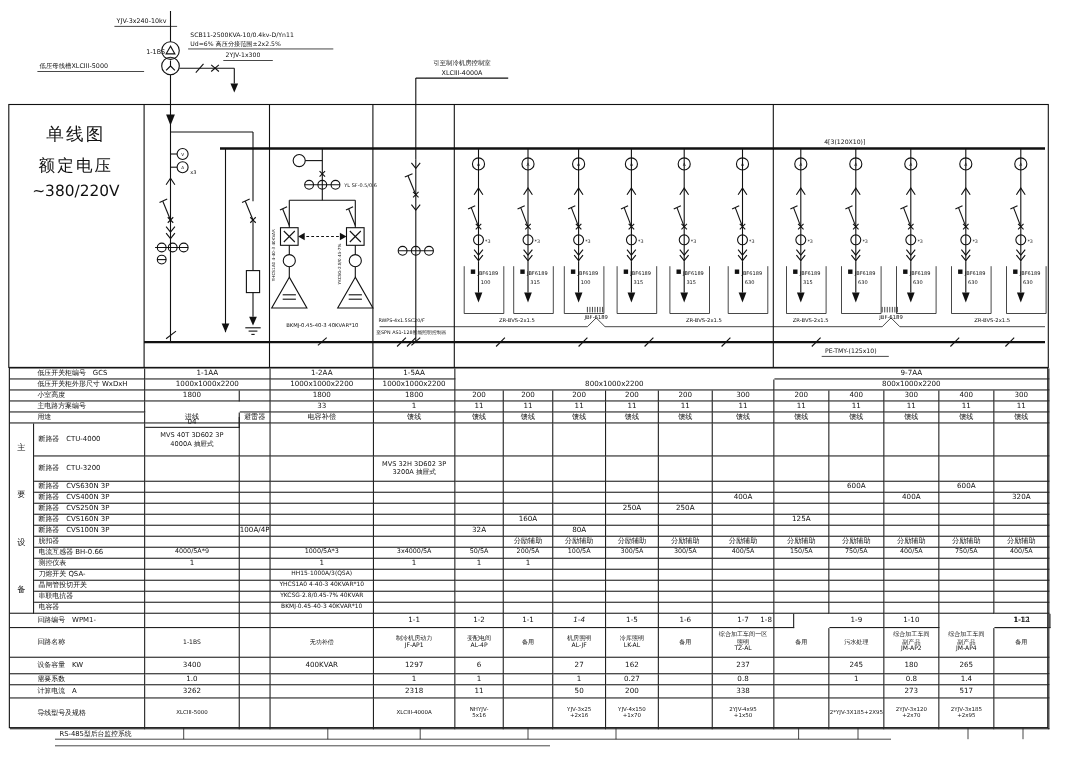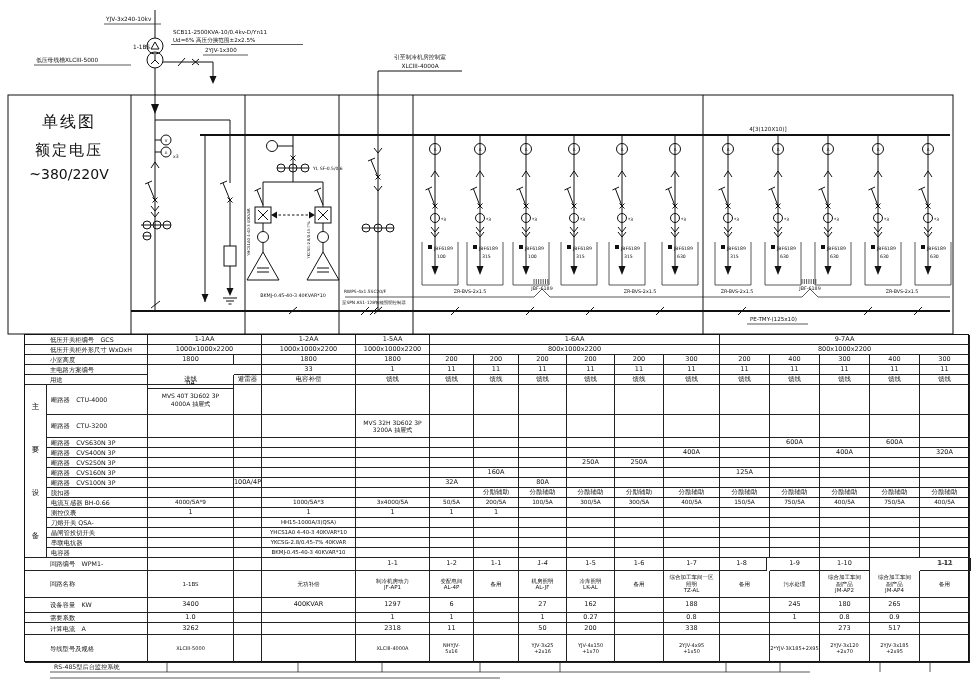--- a/index.html
+++ b/index.html
@@ -10,21 +10,21 @@
   svg .bus{stroke-width:2.2;}
   svg .thin{stroke-width:0.7;}
   svg .solid{fill:#111;stroke:none;}
   svg text{fill:#111;stroke:none;font-family:"DejaVu Sans","Liberation Sans",sans-serif;}
   #titleblock{position:absolute;left:10px;top:112px;width:118px;text-align:center;}
   #titleblock div{letter-spacing:2px;}
   .tb1{font-size:16px;margin-bottom:8px;}
   .tb2{font-size:15px;margin-bottom:6px;}
   .tb3{font-size:14px;letter-spacing:0 !important;}
   #table{position:absolute;left:8px;top:334px;width:945px;height:328px;
-         border:1.4px solid #111;box-sizing:border-box;margin-left:16px;}
+         border:1.4px solid #111;box-sizing:border-box;}
   .cell{position:absolute;box-sizing:border-box;border-right:1px solid #222;border-bottom:1px solid #222;
         display:flex;align-items:center;justify-content:center;text-align:center;
         white-space:pre-line;overflow:hidden;line-height:1.18;color:#111;}
   .cell.lbl{justify-content:flex-start;text-align:left;}
   .cell.thickb{border-bottom-width:1.6px;}
   .grp{position:absolute;box-sizing:border-box;border-right:1px solid #222;border-bottom:1px solid #222;
        display:flex;flex-direction:column;align-items:center;justify-content:space-around;
        font-size:7.5px;}
 </style>
 </head>
@@ -463,21 +463,20 @@
     <div class="tb1">单线图</div>
     <div class="tb2">额定电压</div>
     <div class="tb3">~380/220V</div>
   </div>
 
   <div id="table">
       <div class="cell lbl" style="left: 0px; top: 0px; width: 123px; height: 10px; font-size: 6.3px; padding-left: 25px;">低压开关柜编号　GCS</div>
       <div class="cell" style="left: 123px; top: 0px; width: 114px; height: 10px; font-size: 6.5px;">1-1AA</div>
       <div class="cell" style="left: 237px; top: 0px; width: 94px; height: 10px; font-size: 6.5px;">1-2AA</div>
       <div class="cell" style="left: 331px; top: 0px; width: 74px; height: 10px; font-size: 6.5px;">1-5AA</div>
-      <div class="cell" style="left: 405px; top: 0px; width: 290px; height: 10px; font-size: 6.5px;">1-6AA</div>
       <div class="cell" style="left: 695px; top: 0px; width: 250px; height: 10px; font-size: 6.5px;">9-7AA</div>
       <div class="cell lbl" style="left: 0px; top: 10px; width: 123px; height: 10px; font-size: 6.3px; padding-left: 25px;">低压开关柜外形尺寸 WxDxH</div>
       <div class="cell" style="left: 123px; top: 10px; width: 114px; height: 10px; font-size: 6.5px;">1000x1000x2200</div>
       <div class="cell" style="left: 237px; top: 10px; width: 94px; height: 10px; font-size: 6.5px;">1000x1000x2200</div>
       <div class="cell" style="left: 331px; top: 10px; width: 74px; height: 10px; font-size: 6.5px;">1000x1000x2200</div>
       <div class="cell" style="left: 405px; top: 10px; width: 290px; height: 10px; font-size: 6.5px;">800x1000x2200</div>
       <div class="cell" style="left: 695px; top: 10px; width: 250px; height: 10px; font-size: 6.5px;">800x1000x2200</div>
       <div class="cell lbl" style="left: 0px; top: 20px; width: 123px; height: 10px; font-size: 6.3px; padding-left: 25px;">小室高度</div>
       <div class="cell" style="left: 123px; top: 20px; width: 86px; height: 10px; font-size: 6.5px;">1800</div>
       <div class="cell" style="left: 209px; top: 20px; width: 28px; height: 10px; font-size: 6.5px;"></div>
@@ -756,21 +755,21 @@
       <div class="cell" style="left: 123px; top: 223px; width: 86px; height: 13px; font-size: 6.5px;"></div>
       <div class="cell" style="left: 209px; top: 223px; width: 28px; height: 13px; font-size: 6.5px;"></div>
       <div class="cell" style="left: 237px; top: 223px; width: 94px; height: 13px; font-size: 6.5px;"></div>
       <div class="cell" style="left: 331px; top: 223px; width: 74px; height: 13px; font-size: 6.5px;">1-1</div>
       <div class="cell" style="left: 405px; top: 223px; width: 44px; height: 13px; font-size: 6.5px;">1-2</div>
       <div class="cell" style="left: 449px; top: 223px; width: 45px; height: 13px; font-size: 6.5px;">1-1</div>
       <div class="cell" style="left: 494px; top: 223px; width: 48px; height: 13px; font-size: 6.5px; font-style: italic;">1-4</div>
       <div class="cell" style="left: 542px; top: 223px; width: 48px; height: 13px; font-size: 6.5px;">1-5</div>
       <div class="cell" style="left: 590px; top: 223px; width: 49px; height: 13px; font-size: 6.5px;">1-6</div>
       <div class="cell" style="left: 639px; top: 223px; width: 56px; height: 13px; font-size: 6.5px;">1-7</div>
-      <div class="cell" style="left: 692px; top: 223px; width: 50px; height: 13px; font-size: 6.5px;">1-8</div>
+      <div class="cell" style="left: 663px; top: 223px; width: 50px; height: 13px; font-size: 6.5px;">1-8</div>
       <div class="cell" style="left: 745px; top: 223px; width: 50px; height: 13px; font-size: 6.5px;">1-9</div>
       <div class="cell" style="left: 795px; top: 223px; width: 50px; height: 13px; font-size: 6.5px;">1-10</div>
       <div class="cell" style="left: 896px; top: 223px; width: 50px; height: 13px; font-size: 6.5px;">1-11</div>
       <div class="cell" style="left: 895px; top: 223px; width: 50px; height: 13px; font-size: 6.5px;">1-12</div>
       <div class="cell lbl" style="left: 0px; top: 236px; width: 123px; height: 27px; font-size: 6.3px; padding-left: 25px;">回路名称</div>
       <div class="cell" style="left: 123px; top: 236px; width: 86px; height: 27px; font-size: 5.5px;">1-1BS</div>
       <div class="cell" style="left: 209px; top: 236px; width: 28px; height: 27px; font-size: 5.5px;"></div>
       <div class="cell" style="left: 237px; top: 236px; width: 94px; height: 27px; font-size: 5.5px;">无功补偿</div>
       <div class="cell" style="left: 331px; top: 236px; width: 74px; height: 27px; font-size: 5.5px;">制冷机房动力
 JF-AP1</div>
@@ -797,41 +796,41 @@
       <div class="cell lbl" style="left: 0px; top: 263px; width: 123px; height: 15px; font-size: 6.3px; padding-left: 25px;">设备容量　KW</div>
       <div class="cell" style="left: 123px; top: 263px; width: 86px; height: 15px; font-size: 6.5px;">3400</div>
       <div class="cell" style="left: 209px; top: 263px; width: 28px; height: 15px; font-size: 6.5px;"></div>
       <div class="cell" style="left: 237px; top: 263px; width: 94px; height: 15px; font-size: 6.5px;">400KVAR</div>
       <div class="cell" style="left: 331px; top: 263px; width: 74px; height: 15px; font-size: 6.5px;">1297</div>
       <div class="cell" style="left: 405px; top: 263px; width: 44px; height: 15px; font-size: 6.5px;">6</div>
       <div class="cell" style="left: 449px; top: 263px; width: 45px; height: 15px; font-size: 6.5px;"></div>
       <div class="cell" style="left: 494px; top: 263px; width: 48px; height: 15px; font-size: 6.5px;">27</div>
       <div class="cell" style="left: 542px; top: 263px; width: 48px; height: 15px; font-size: 6.5px;">162</div>
       <div class="cell" style="left: 590px; top: 263px; width: 49px; height: 15px; font-size: 6.5px;"></div>
-      <div class="cell" style="left: 639px; top: 263px; width: 56px; height: 15px; font-size: 6.5px;">188</div>
+      <div class="cell" style="left: 639px; top: 263px; width: 56px; height: 15px; font-size: 6.5px;">237</div>
       <div class="cell" style="left: 695px; top: 263px; width: 50px; height: 15px; font-size: 6.5px;"></div>
       <div class="cell" style="left: 745px; top: 263px; width: 50px; height: 15px; font-size: 6.5px;">245</div>
       <div class="cell" style="left: 795px; top: 263px; width: 50px; height: 15px; font-size: 6.5px;">180</div>
       <div class="cell" style="left: 845px; top: 263px; width: 50px; height: 15px; font-size: 6.5px;">265</div>
       <div class="cell" style="left: 895px; top: 263px; width: 50px; height: 15px; font-size: 6.5px;"></div>
       <div class="cell lbl" style="left: 0px; top: 278px; width: 123px; height: 10px; font-size: 6.3px; padding-left: 25px;">需要系数</div>
       <div class="cell" style="left: 123px; top: 278px; width: 86px; height: 10px; font-size: 6.5px;">1.0</div>
       <div class="cell" style="left: 209px; top: 278px; width: 28px; height: 10px; font-size: 6.5px;"></div>
       <div class="cell" style="left: 237px; top: 278px; width: 94px; height: 10px; font-size: 6.5px;"></div>
       <div class="cell" style="left: 331px; top: 278px; width: 74px; height: 10px; font-size: 6.5px;">1</div>
       <div class="cell" style="left: 405px; top: 278px; width: 44px; height: 10px; font-size: 6.5px;">1</div>
       <div class="cell" style="left: 449px; top: 278px; width: 45px; height: 10px; font-size: 6.5px;"></div>
       <div class="cell" style="left: 494px; top: 278px; width: 48px; height: 10px; font-size: 6.5px;">1</div>
       <div class="cell" style="left: 542px; top: 278px; width: 48px; height: 10px; font-size: 6.5px;">0.27</div>
       <div class="cell" style="left: 590px; top: 278px; width: 49px; height: 10px; font-size: 6.5px;"></div>
       <div class="cell" style="left: 639px; top: 278px; width: 56px; height: 10px; font-size: 6.5px;">0.8</div>
       <div class="cell" style="left: 695px; top: 278px; width: 50px; height: 10px; font-size: 6.5px;"></div>
       <div class="cell" style="left: 745px; top: 278px; width: 50px; height: 10px; font-size: 6.5px;">1</div>
       <div class="cell" style="left: 795px; top: 278px; width: 50px; height: 10px; font-size: 6.5px;">0.8</div>
-      <div class="cell" style="left: 845px; top: 278px; width: 50px; height: 10px; font-size: 6.5px;">0.9</div>
+      <div class="cell" style="left: 845px; top: 278px; width: 50px; height: 10px; font-size: 6.5px;">1.4</div>
       <div class="cell" style="left: 895px; top: 278px; width: 50px; height: 10px; font-size: 6.5px;"></div>
       <div class="cell lbl" style="left: 0px; top: 288px; width: 123px; height: 12px; font-size: 6.3px; padding-left: 25px;">计算电流　A</div>
       <div class="cell" style="left: 123px; top: 288px; width: 86px; height: 12px; font-size: 6.5px;">3262</div>
       <div class="cell" style="left: 209px; top: 288px; width: 28px; height: 12px; font-size: 6.5px;"></div>
       <div class="cell" style="left: 237px; top: 288px; width: 94px; height: 12px; font-size: 6.5px;"></div>
       <div class="cell" style="left: 331px; top: 288px; width: 74px; height: 12px; font-size: 6.5px;">2318</div>
       <div class="cell" style="left: 405px; top: 288px; width: 44px; height: 12px; font-size: 6.5px;">11</div>
       <div class="cell" style="left: 449px; top: 288px; width: 45px; height: 12px; font-size: 6.5px;"></div>
       <div class="cell" style="left: 494px; top: 288px; width: 48px; height: 12px; font-size: 6.5px;">50</div>
       <div class="cell" style="left: 542px; top: 288px; width: 48px; height: 12px; font-size: 6.5px;">200</div>

